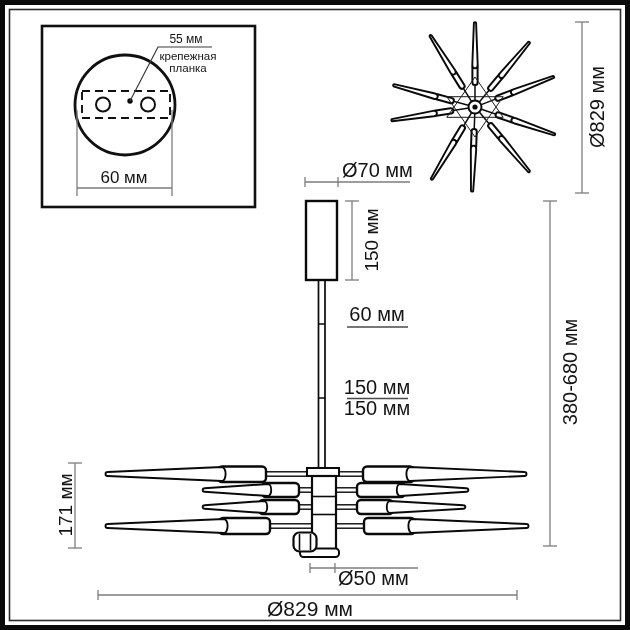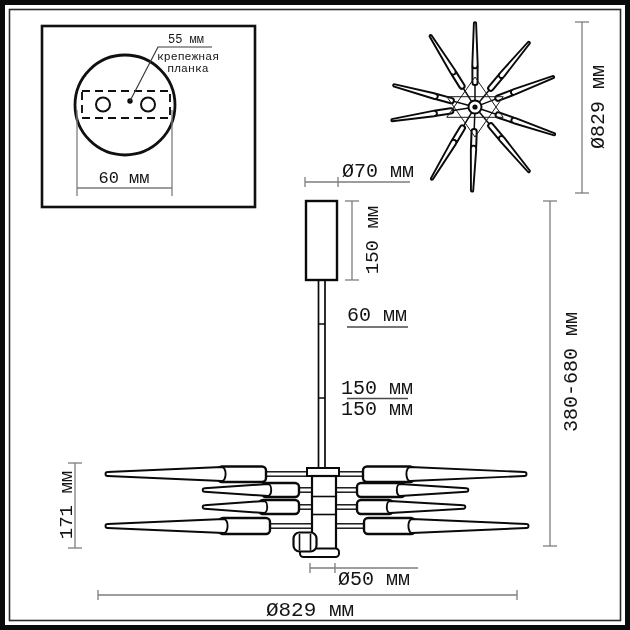--- a/index.html
+++ b/index.html
@@ -1,17 +1,17 @@
 <!DOCTYPE html>
 <html><head>
 <meta charset="utf-8">
 <style>
   html,body{margin:0;padding:0;background:#ffffff;}
   .stage{position:relative;width:630px;height:630px;background:#fff;overflow:hidden;
-         font-family:Liberation Mono, monospace;}
+         font-family:Liberation Sans, sans-serif;}
   svg{display:block;}
   text{fill:#141414;}
   .dim-line{stroke:#7d7d7d;stroke-width:1.3;fill:none;}
   .ink{stroke:#0a0a0a;fill:#ffffff;}
   .ink-line{stroke:#0a0a0a;fill:none;}
   .leader{stroke:#3a3a3a;stroke-width:1.2;fill:none;}
   .frac{stroke:#4a4a4a;stroke-width:1.3;}
   .lbl{font-size:20px;}
   .lbl-big{font-size:21px;}
   .lbl-small{font-size:12px;}

